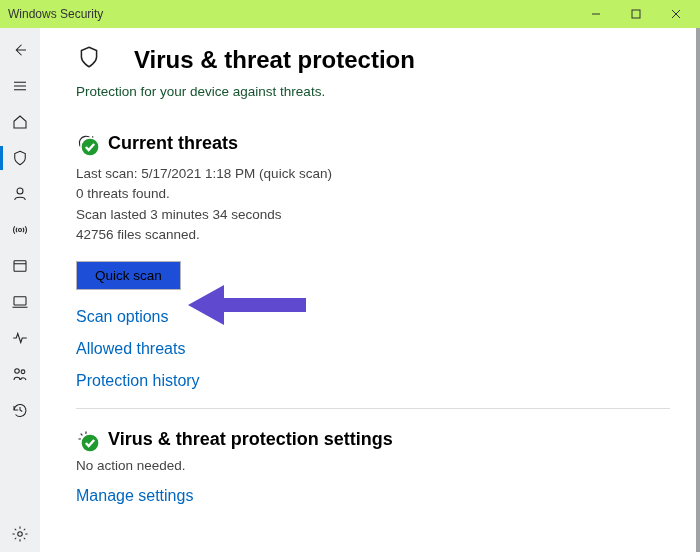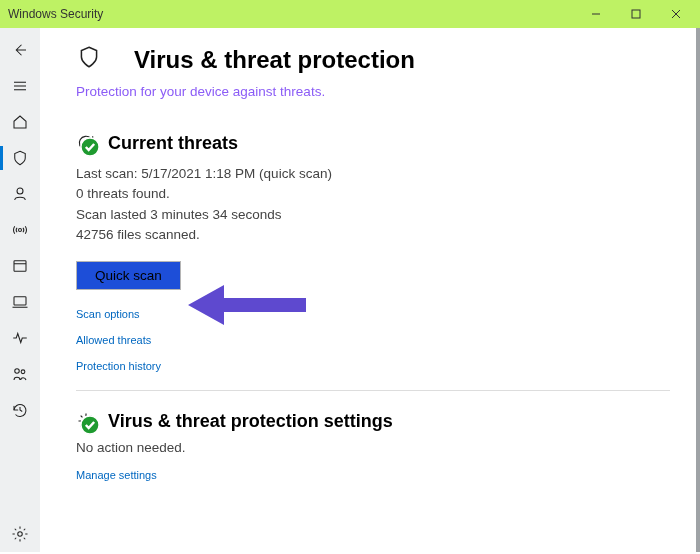--- a/index.html
+++ b/index.html
@@ -61,21 +61,21 @@
     overflow-y: auto;
     position: relative;
     border-right: 4px solid #9fa3a6;
   }
   .page-title-row {
     display: flex; align-items: flex-end; gap: 32px;
     margin-top: 0px;
   }
   .page-title-row svg { width: 26px; height: 26px; stroke:#222; fill:none; stroke-width:1.4; }
   .page-title { font-size: 24px; font-weight: 600; }
-  .page-subtitle { font-size: 13.5px; color: #8b5cf6; margin-top: 10px; }
+  .page-subtitle { font-size: 13.5px; color: #14532d; margin-top: 10px; }
 
   .section { margin-top: 34px; }
   .section-header { display:flex; gap: 12px; }
   .section-header .section-title { font-size: 18px; font-weight: 600; }
   .section-icon { width:20px; height:20px; position:relative; }
   .section-icon svg { width:20px; height:20px; stroke:#222; fill:none; stroke-width:1.4; }
   .green-check {
     position:absolute; right:-4px; bottom:-4px;
     width:12px; height:12px;
   }
@@ -88,21 +88,21 @@
   .quick-scan-btn {
     background:#1d4ed8;
     border:1px solid #b5b5b5;
     padding: 6px 18px;
     font-size: 13.5px;
     font-family: inherit;
     cursor: pointer;
   }
 
   .links { margin-top: 18px; }
-  .link { color:#0067c0; font-size: 11px; margin-bottom: 14px; display:block; cursor:pointer; }
+  .link { color:#0067c0; font-size: 16px; margin-bottom: 14px; display:block; cursor:pointer; }
 
   .hr { border-top:1px solid #ddd; margin-top: 18px; }
 
   .small-sub { font-size:13.5px; color:#444; margin-top:8px; }
 
   
   .arrow-annot {
     position: absolute;
     pointer-events:none;
   }

